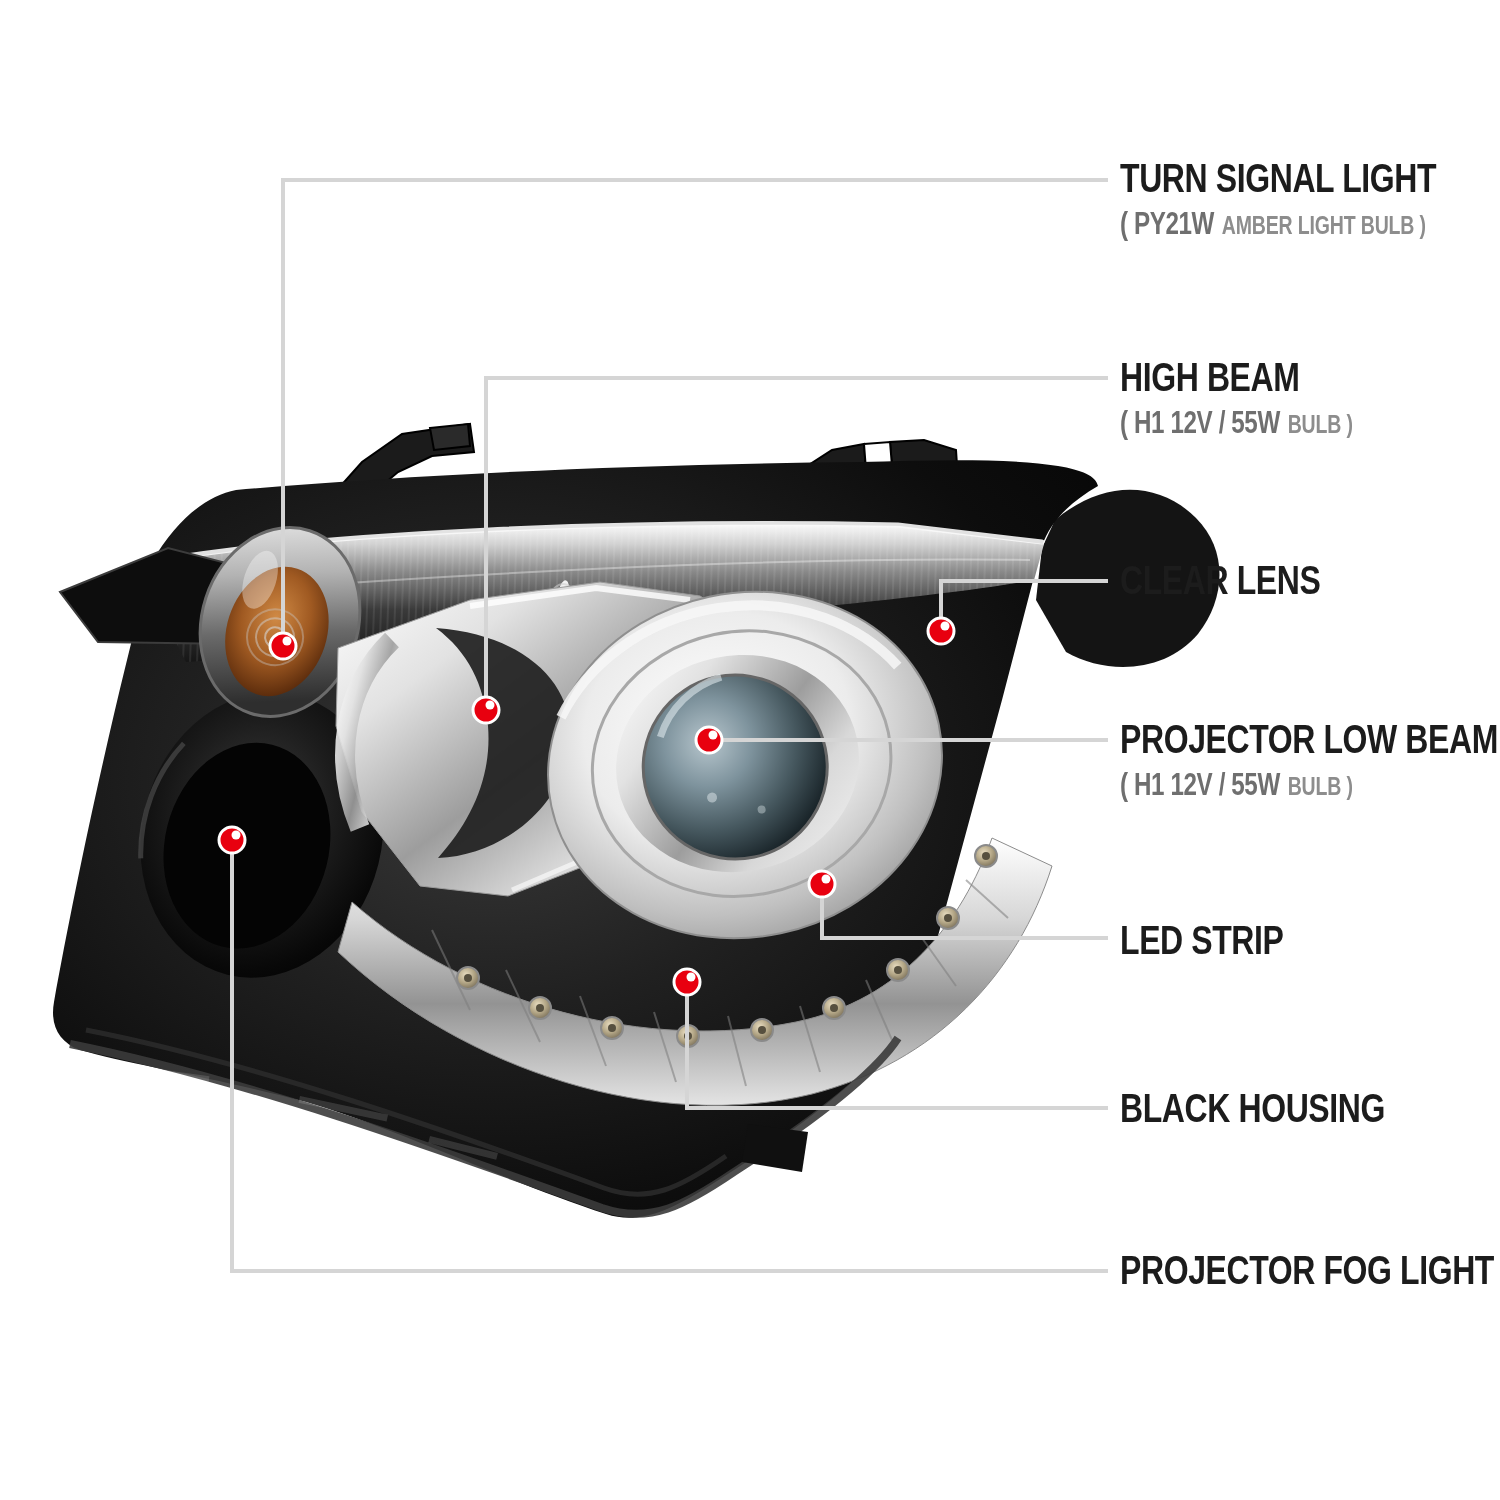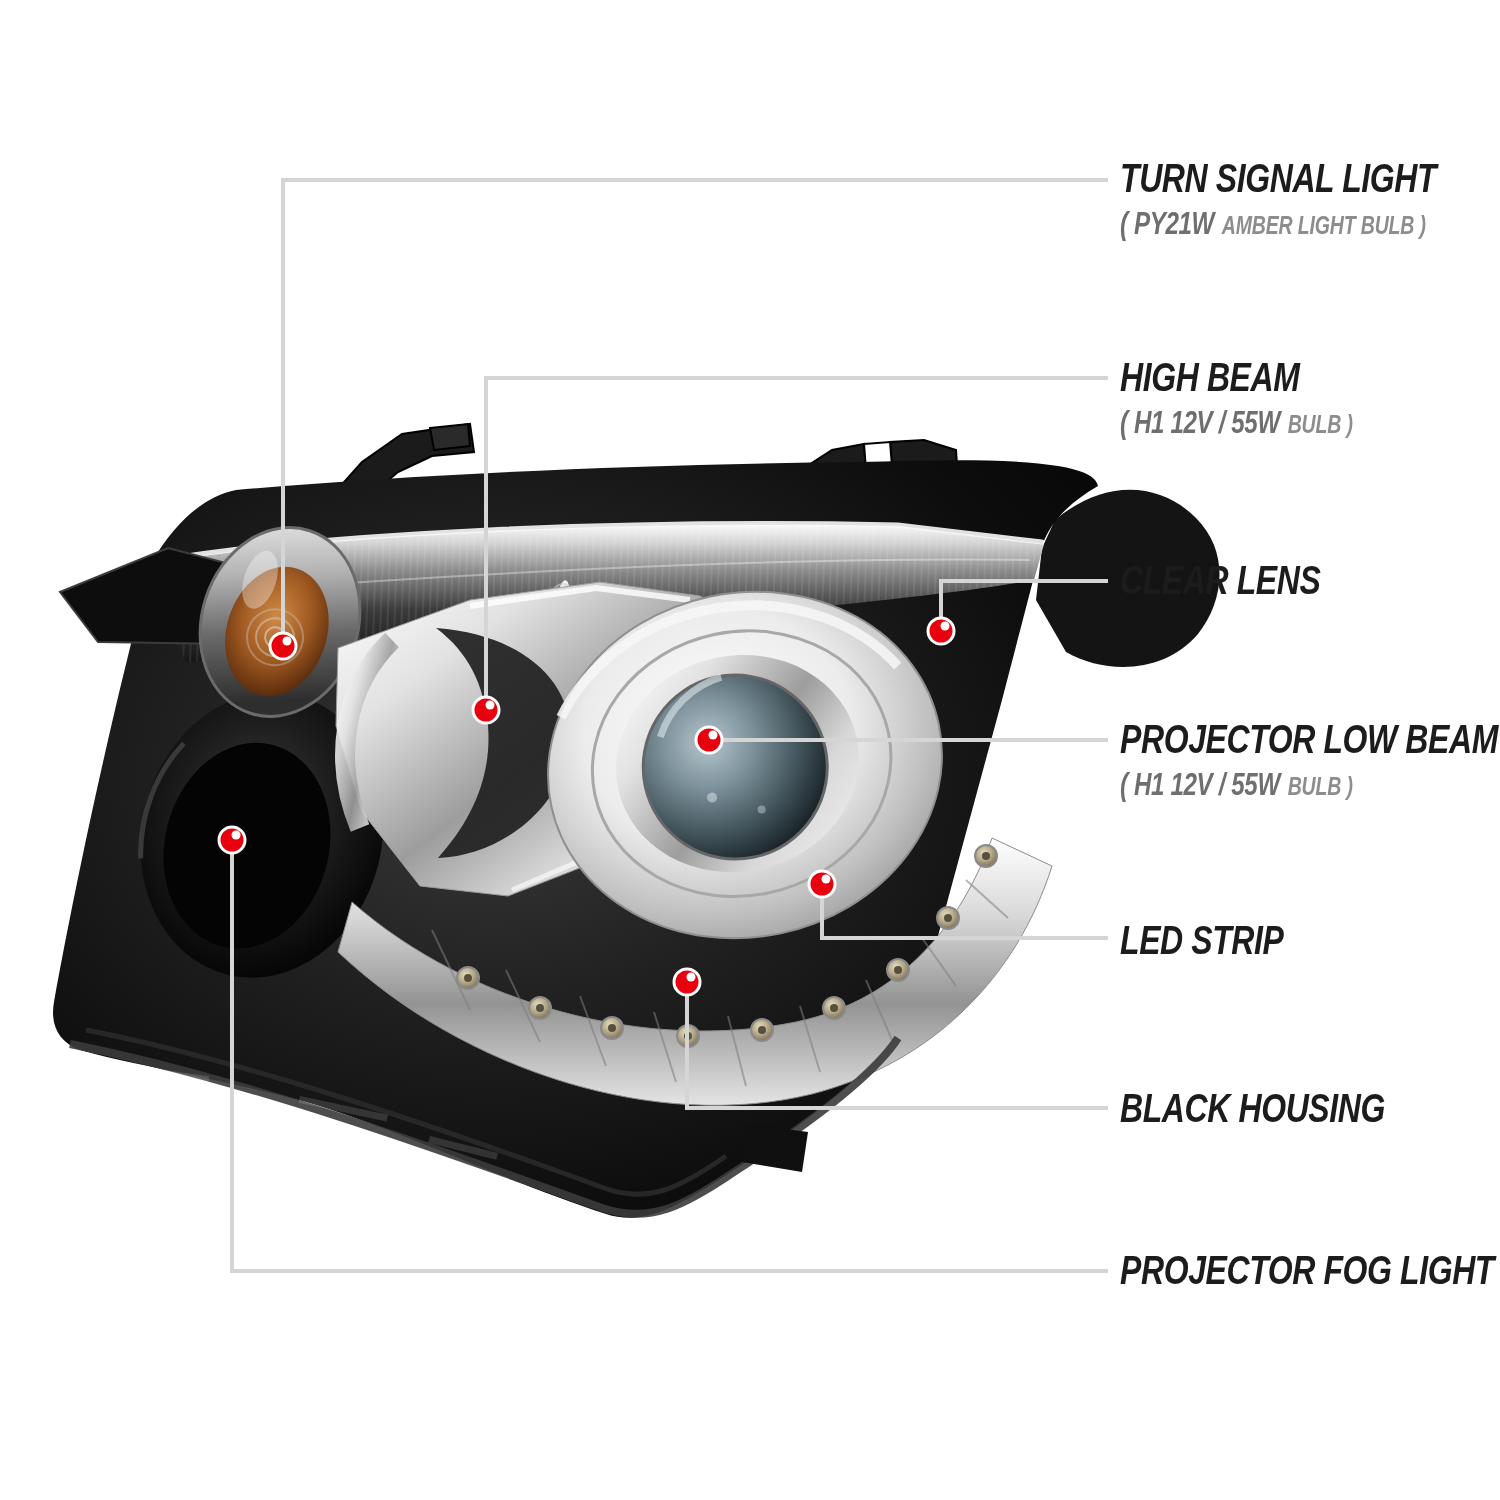--- a/index.html
+++ b/index.html
@@ -1,19 +1,18 @@
 <!DOCTYPE html>
 <html><head>
 <meta charset="utf-8">
 <style>
   html,body{margin:0;padding:0;background:#ffffff;}
   #stage{
     position:relative;width:1500px;height:1500px;background:#ffffff;overflow:hidden;
     font-family:"Liberation Sans", sans-serif;
-    font-style:italic;
   }
   #art{position:absolute;left:0;top:0;width:1500px;height:1500px;}
   .callout-label{position:absolute;left:1120px;transform:scaleX(0.78);transform-origin:0 0;white-space:nowrap;}
   .callout-title{
     font-weight:bold;font-size:41px;line-height:1;color:#1c1c1c;letter-spacing:-0.5px;
   }
   .callout-sub{margin-top:9px;line-height:1;}
   .sub-code{font-weight:bold;font-size:31px;color:#6f6f6f;letter-spacing:-0.5px;}
   .sub-desc{font-weight:bold;font-size:25px;color:#8d8d8d;letter-spacing:-0.2px;margin-left:10px;}
 </style>

